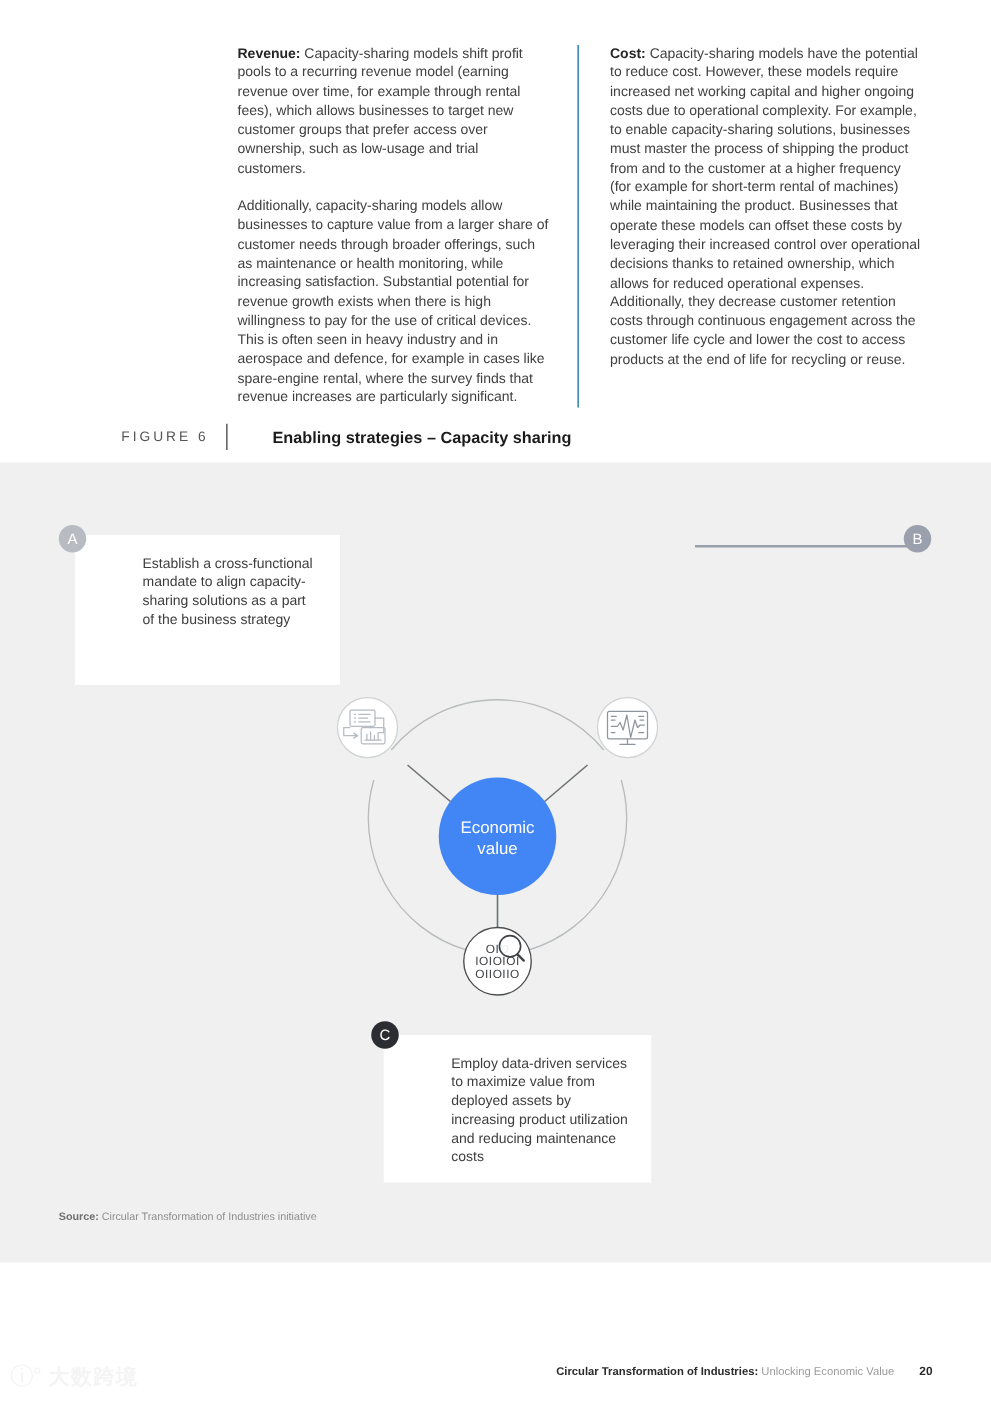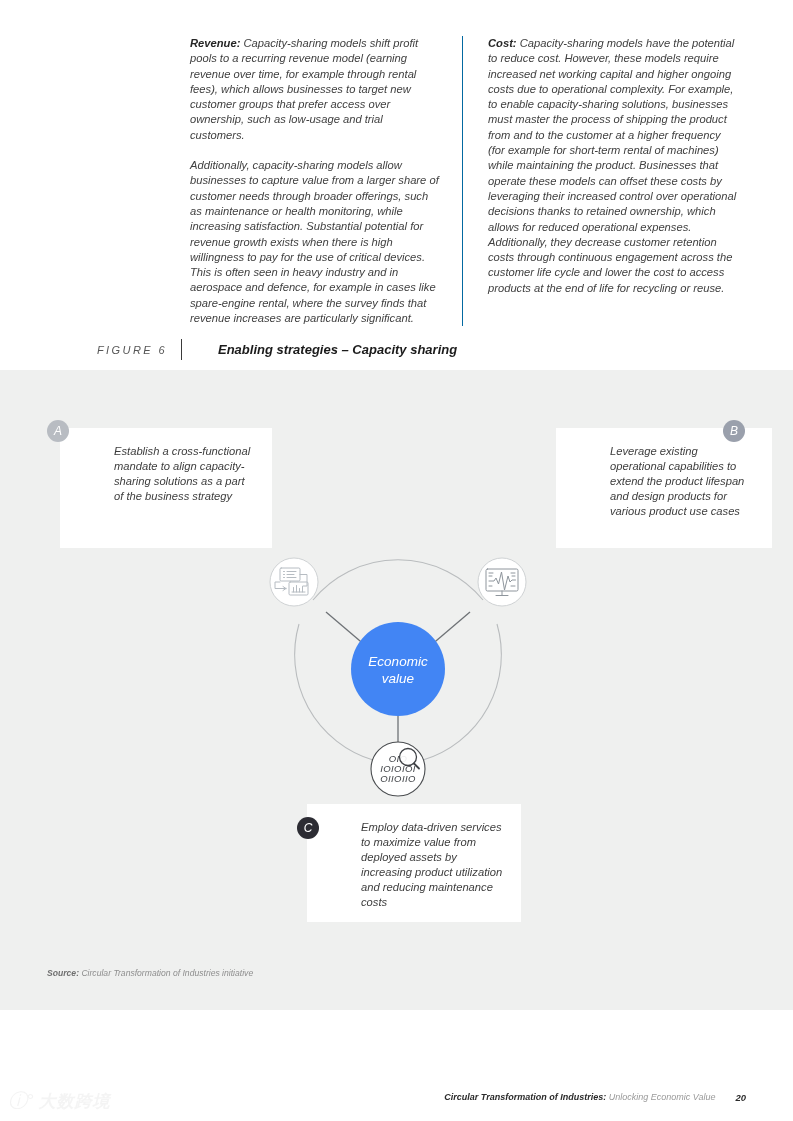--- a/index.html
+++ b/index.html
@@ -4,21 +4,21 @@
 <style>
   html,body{margin:0;padding:0;}
   body{
     width:793px;height:1121px;
     background:#ffffff;
     font-family:"Liberation Sans", sans-serif;
     color:#3b3b3b;
     position:relative;
     overflow:hidden;
   }
-  .page{position:relative;width:793px;height:1121px;font-style:italic;}
+  .page{position:relative;width:793px;height:1121px;}
 
   
   .text-area{
     position:absolute;left:190px;top:36px;width:560px;
     display:flex;gap:0;
   }
   .col{width:250px;font-size:11.2px;line-height:15.3px;color:#404040;}
   .col.left{padding-right:22px;}
   .col.right{padding-left:25px;border-left:1px solid #0369a1;min-height:278px;}
   .col p{margin:0 0 15px 0;}
@@ -60,21 +60,21 @@
   #callout-a{left:60px;top:428px;width:176px;height:120px;}
   #rule-a{left:72px;top:436px;width:164px;background:#d2d4d6;}
   #badge-a{left:47px;top:420px;background:#b8bcc2;}
 
   
   #callout-b{left:556px;top:428px;width:180px;height:120px;}
   #rule-b{left:556px;top:436px;width:170px;background:#9aa0ac;}
   #badge-b{left:723px;top:420px;background:#9aa0ac;}
 
   
-  #callout-c{left:307px;top:804px;width:178px;height:118px;}
+  #callout-c{left:307px;top:828px;width:178px;height:118px;}
   #rule-c{left:318px;top:832px;width:167px;background:#4a4a4f;}
   #badge-c{left:297px;top:817px;background:#2c2c33;}
 
   
   #diagram{position:absolute;left:253px;top:524px;width:290px;height:290px;}
 
   
   .source{
     position:absolute;left:47px;top:968px;font-size:8.6px;color:#8e8e8e;
   }
@@ -123,23 +123,20 @@
 
   <div class="band"></div>
 
   <div class="rule" id="rule-a"></div>
   <div class="callout" id="callout-a">
     <div class="ctext">Establish a cross-functional mandate to align capacity-sharing solutions as a part of the business strategy</div>
   </div>
   <div class="badge" id="badge-a">A</div>
 
   <div class="rule" id="rule-b"></div>
-  <div class="callout" id="callout-b">
-    <div class="ctext">Leverage existing operational capabilities to extend the product lifespan and design products for various product use cases</div>
-  </div>
   <div class="badge" id="badge-b">B</div>
 
   <div class="rule" id="rule-c"></div>
   <div class="callout" id="callout-c">
     <div class="ctext">Employ data-driven services to maximize value from deployed assets by increasing product utilization and reducing maintenance costs</div>
   </div>
   <div class="badge" id="badge-c">C</div>
 
   <svg id="diagram" viewBox="0 0 290 290">
 

